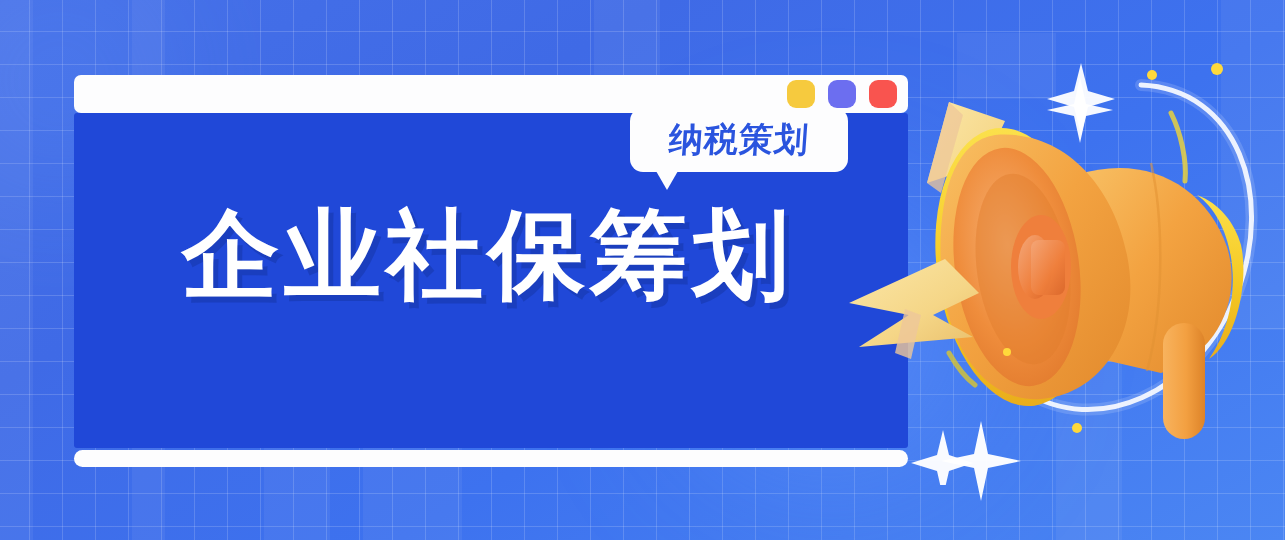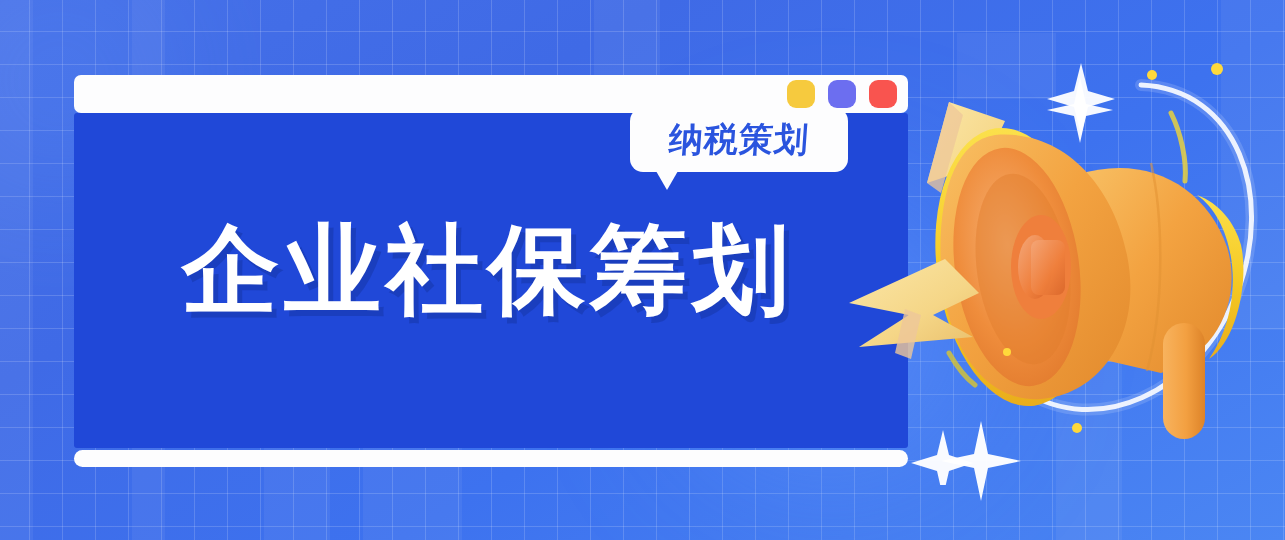--- a/index.html
+++ b/index.html
@@ -30,21 +30,21 @@
   .card{position:absolute;left:74px;top:75px;width:834px;height:392px;}
   .bar{position:absolute;left:0;background:#fdfdfe;border-radius:7px;}
   .bar-top{top:0;width:834px;height:38px;}
   .bar-bottom{top:375px;width:834px;height:17px;border-radius:9px;}
   .panel{
     position:absolute;left:0;top:38px;width:834px;height:335px;
     background:#2048d8;border-radius:3px;
   }
   
   .title{
-    position:absolute;left:108px;top:146px;
+    position:absolute;left:108px;top:131px;
     font-family:"DejaVu Sans","Liberation Sans",sans-serif;
     font-size:97px;font-weight:bold;line-height:1;color:#ffffff;
     letter-spacing:5px;white-space:nowrap;
     text-shadow:5px 6px 0 rgba(20,50,160,.45);
   }
   
   .dots{position:absolute;left:713px;top:5px;display:flex;gap:13px;}
   .dot{width:28px;height:28px;border-radius:9px;}
   
   .bubble{

